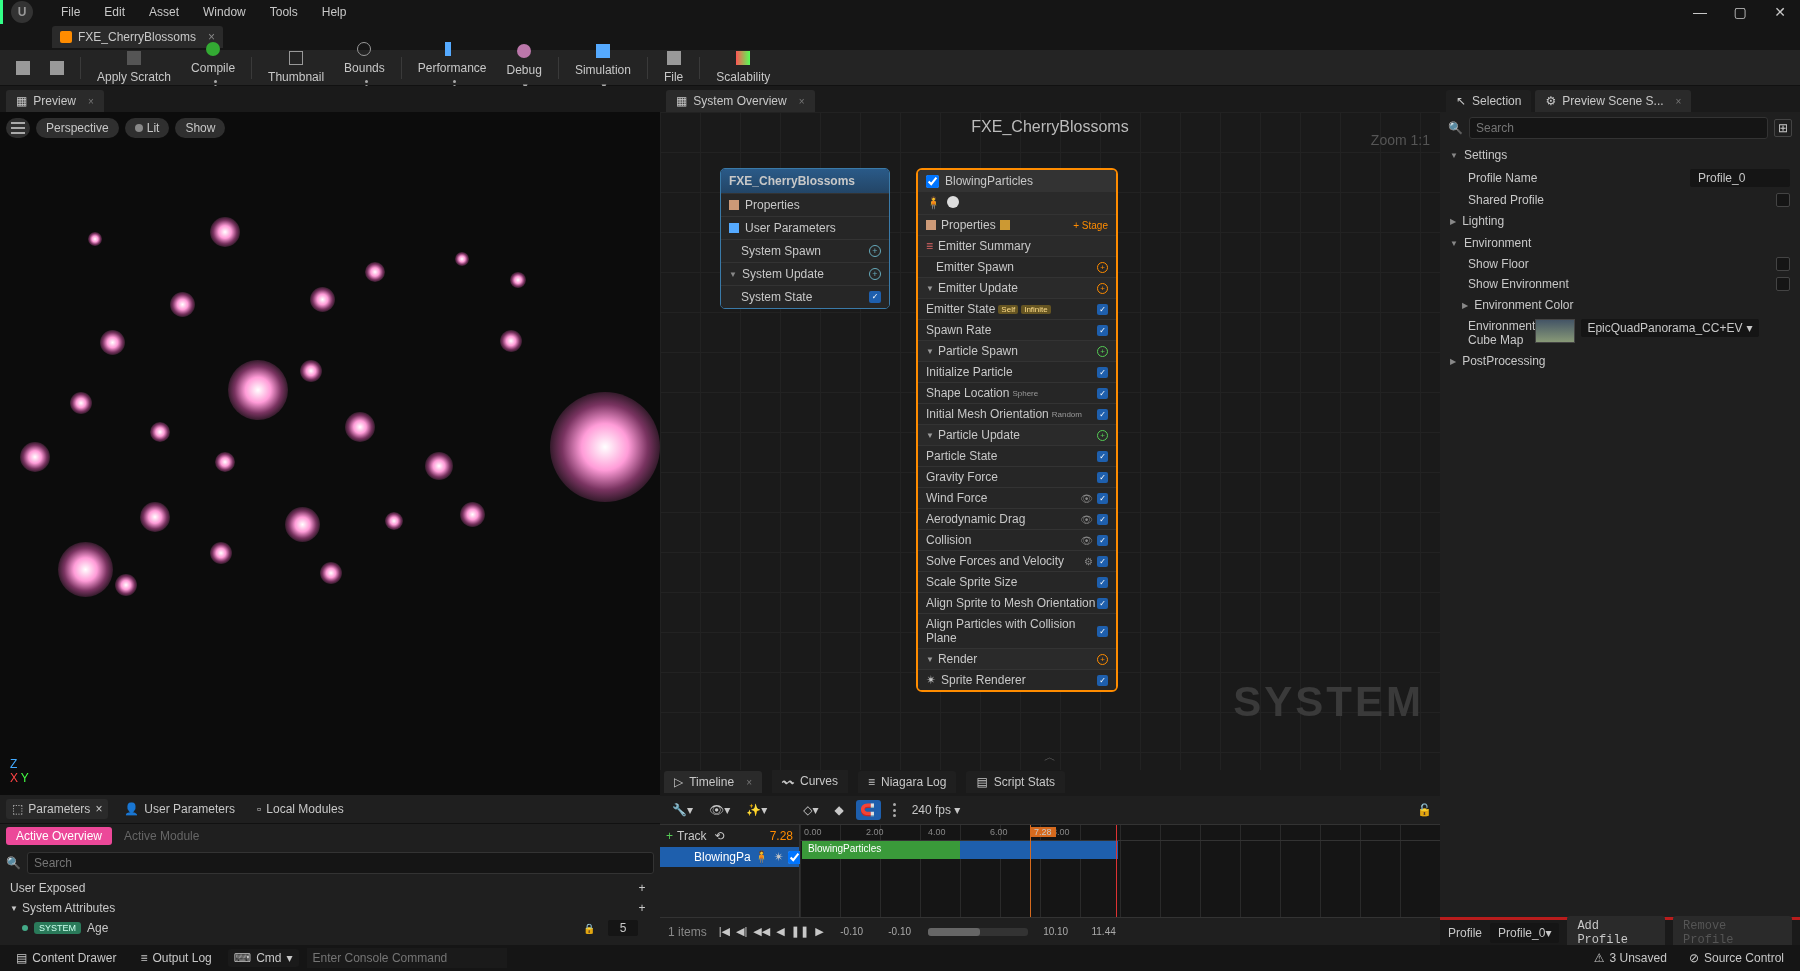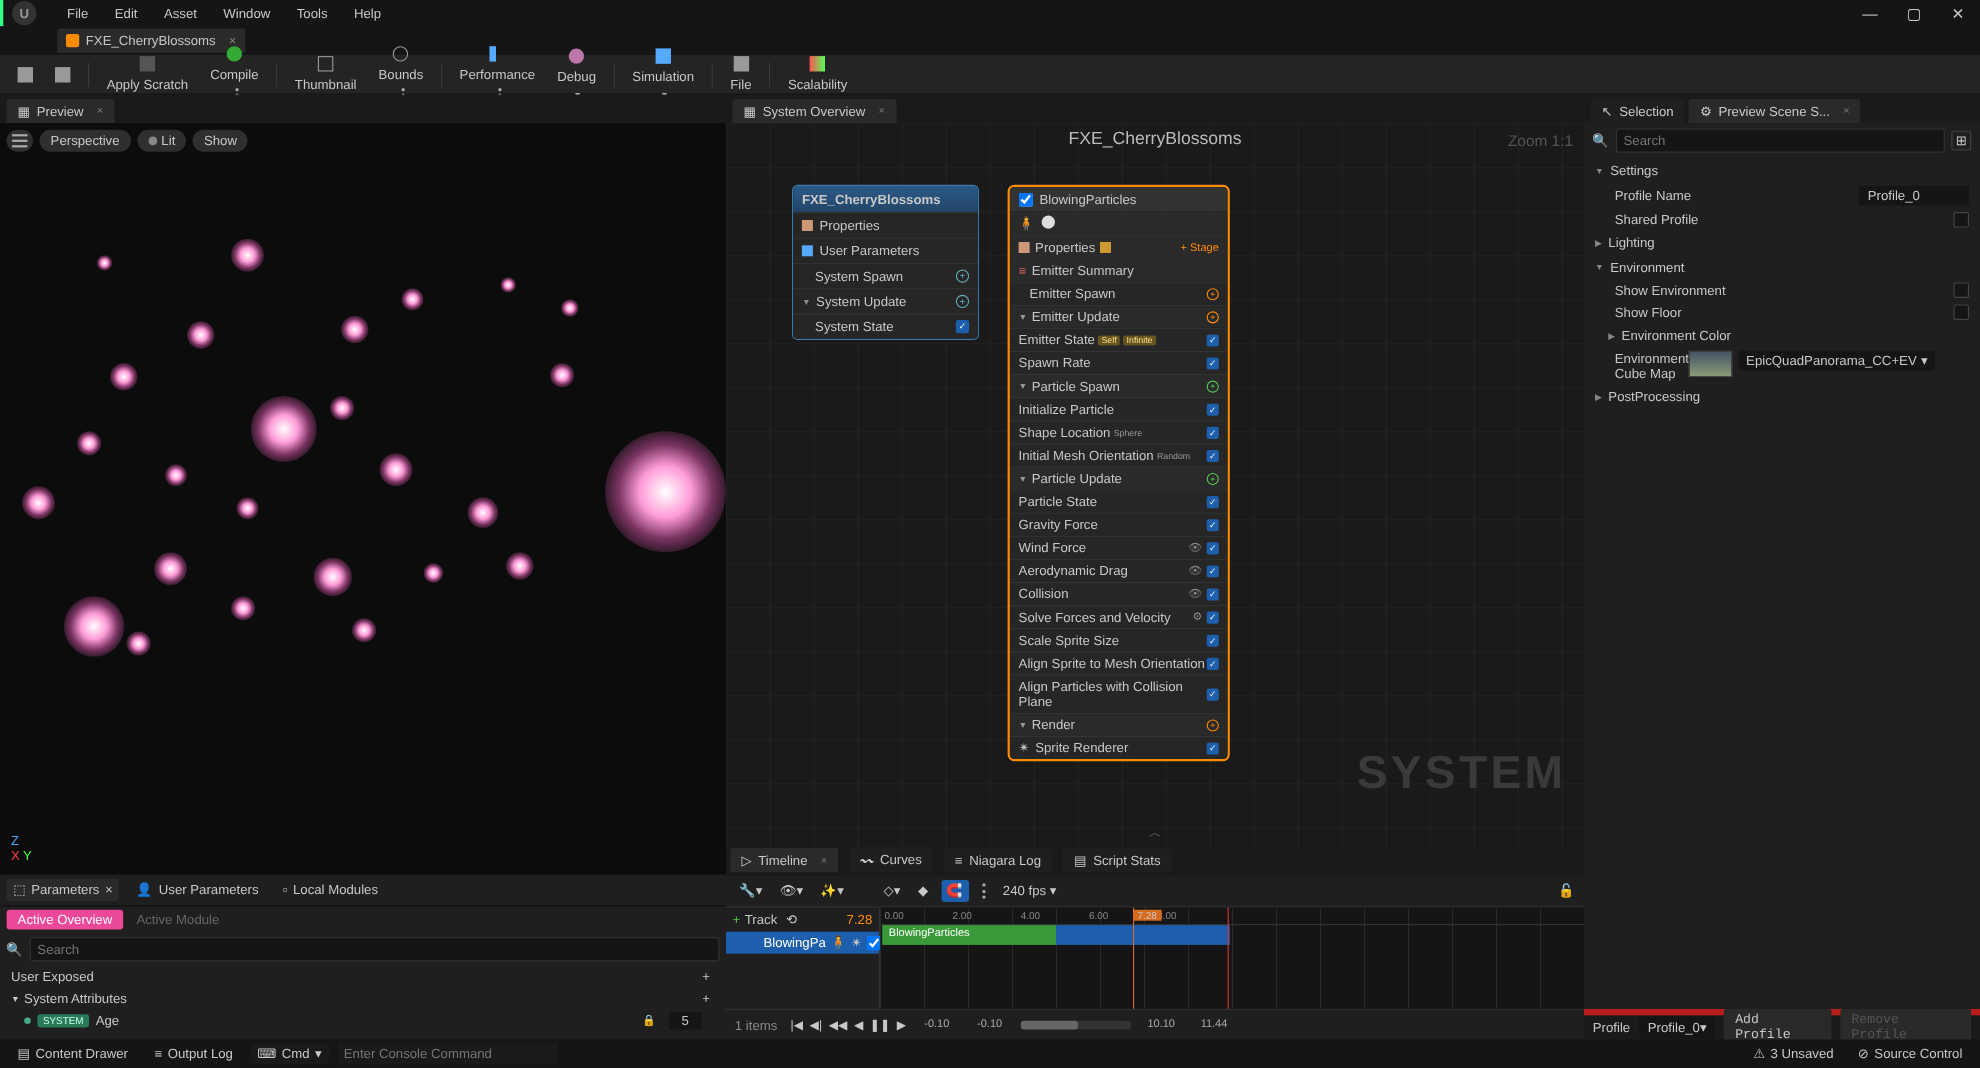--- a/index.html
+++ b/index.html
@@ -56,21 +56,21 @@
 .listhdr .plus { margin-left:auto; width:16px; text-align:center; cursor:pointer;}
 .listrow { display:flex; align-items:center; padding:2px 18px; gap:6px;}
 .chip { background:#2a7a5a; color:#cfe; font-size:9px; padding:1px 5px; border-radius:3px;}
 .lock { margin-left:auto; color:#666; font-size:10px;}
 .valbox { background:#151515; padding:1px 8px; margin-left:6px; min-width:30px; text-align:center; border-radius:2px;}
 
 .overview { flex:1; background:#1a1a1a; position:relative; overflow:hidden;
  background-image:linear-gradient(#222 1px,transparent 1px),linear-gradient(90deg,#222 1px,transparent 1px);
  background-size:40px 40px;}
 .ovtitle { position:absolute; top:6px; left:50%; transform:translateX(-50%); font-size:16px; color:#bcbcbc;}
-.zoom { position:absolute; top:8px; right:10px; color:#555; font-size:14px;}
+.zoom { position:absolute; top:20px; right:10px; color:#555; font-size:14px;}
 .watermark { position:absolute; right:16px; bottom:44px; font-size:42px; color:#3a3a3a; font-weight:bold; letter-spacing:3px;}
 .collapse { position:absolute; bottom:4px; left:50%; transform:translateX(-50%); color:#666; cursor:pointer;}
 
 .node { position:absolute; border-radius:5px; overflow:hidden; font-size:11px;}
 .nodeA { left:60px; top:56px; width:170px; border:1px solid #3a7aa8;}
 .nodeA .hdr { background:linear-gradient(#2a5a88,#234566); padding:5px 8px; font-weight:bold;}
 .nodeA .row { background:#262626; padding:4px 8px; display:flex; align-items:center; border-top:1px solid #333;}
 .nodeA .row .ricon{width:10px;height:10px;margin-right:6px;}
 .nodeA .row .tri{margin-right:5px;color:#888;font-size:8px;}
 .nodeA .row .radd{margin-left:auto;width:12px;height:12px;border:1px solid #6ab;border-radius:50%;color:#6ab;font-size:9px;text-align:center;line-height:10px;}
@@ -133,21 +133,21 @@
 .insp-search .cfg{width:18px;height:18px;border:1px solid #444;border-radius:2px;text-align:center;line-height:16px;cursor:pointer;}
 .insp-sec { padding:4px 10px; display:flex; align-items:center; cursor:pointer;}
 .insp-sec .tri{font-size:8px;margin-right:6px;color:#888;}
 .insp-row { padding:3px 10px 3px 28px; display:flex; align-items:center;}
 .insp-row .lbl{flex:1;}
 .insp-row .val{background:#151515;padding:2px 8px;min-width:100px;border-radius:2px;}
 .insp-row .chk{width:14px;height:14px;background:#151515;border:1px solid #444;border-radius:2px;}
 .insp-row .thumb{width:40px;height:24px;background:linear-gradient(#445566,#889977);border:1px solid #444;}
 .insp-row .asset{background:#151515;padding:2px 6px;border-radius:2px;display:flex;align-items:center;gap:4px;font-size:10px;}
 
-.profilebar { height:28px; background:#1a1a1a; border-top:6px solid #b91c1c; display:flex; align-items:center; padding:0 8px; gap:8px;}
+.profilebar { height:28px; background:#1a1a1a; border-top:3px solid #b91c1c; display:flex; align-items:center; padding:0 8px; gap:8px;}
 .profilebar .sel{background:#151515;padding:3px 8px;border-radius:2px;flex:1;display:flex;}
 .profilebar .btn{background:#2a2a2a;padding:3px 10px;border-radius:3px;cursor:pointer;font-family:Liberation Mono, monospace;}
 .profilebar .btn.dis{color:#555;}
 
 .statusbar { height:26px; background:#151515; display:flex; align-items:center; padding:0 8px; gap:8px;}
 .statusbar .sbtn{display:flex;align-items:center;gap:5px;padding:2px 8px;cursor:pointer;border-radius:3px;}
 .statusbar .cmd{background:#1a1a1a;padding:2px 6px;border-radius:3px;}
 .statusbar input{background:#1a1a1a;border:none;padding:3px 6px;color:#888;width:200px;}
 .statusbar .right{margin-left:auto;display:flex;gap:6px;}
 .statusbar .unsaved{color:#d9a04a;}
@@ -667,25 +667,25 @@
         </div>
       <div class="insp-sec">
           <span class="tri">▶</span>
           <span>Lighting</span>
         </div>
       <div class="insp-sec">
           <span class="tri">▼</span>
           <span>Environment</span>
         </div>
       <div class="insp-row">
+          <span class="lbl">Show Floor</span>
+          <span class="chk"></span>
+        </div>
+      <div class="insp-row">
           <span class="lbl">Show Environment</span>
-          <span class="chk"></span>
-        </div>
-      <div class="insp-row">
-          <span class="lbl">Show Floor</span>
           <span class="chk"></span>
         </div>
       <div class="insp-sec" style="padding-left:22px;">
           <span class="tri">▶</span>
           <span>Environment Color</span>
           <span style="margin-left:auto;" class="swatch"></span>
         </div>
       <div class="insp-row" style="align-items:flex-start;">
         <span class="lbl">Environment Cube Map</span>
         <div style="display:flex;gap:4px;">

